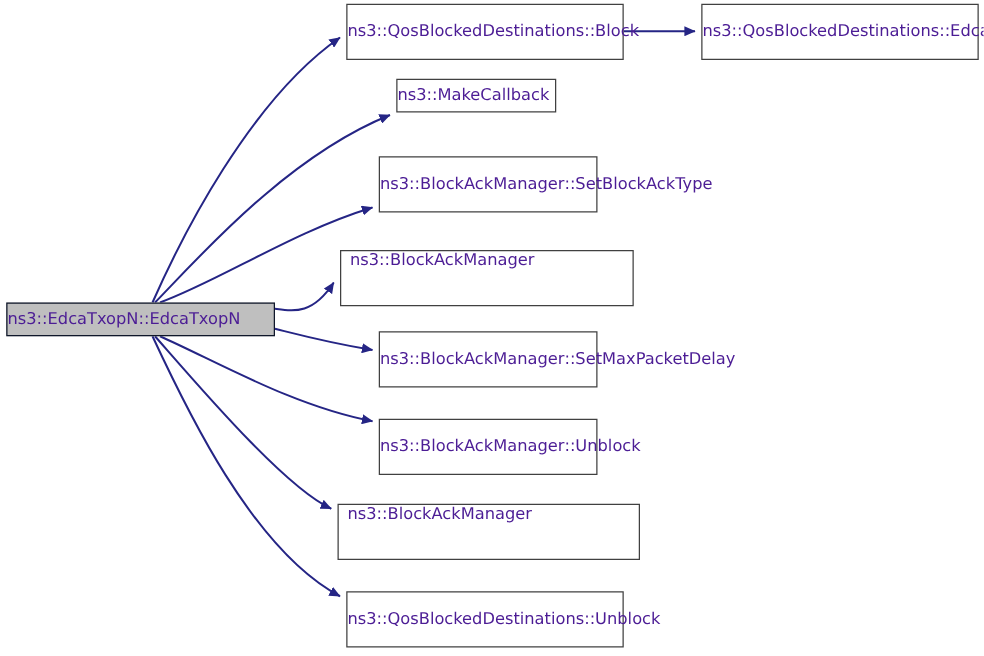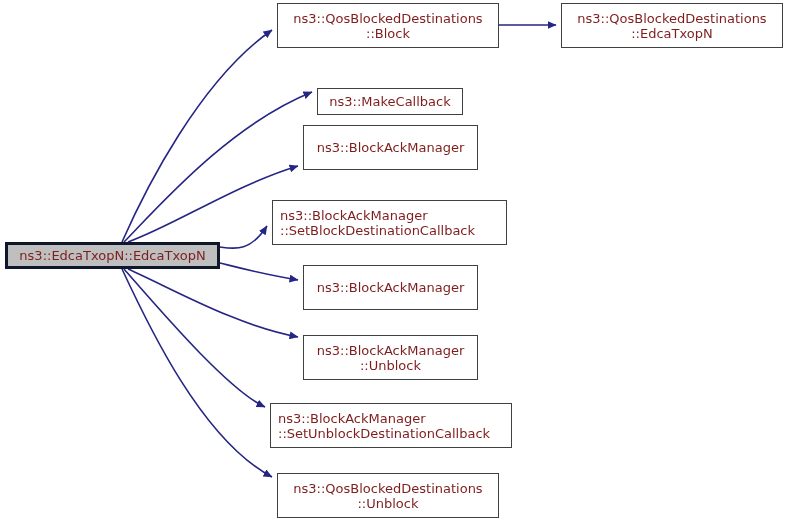--- a/index.html
+++ b/index.html
@@ -23,36 +23,36 @@
     left: 0;
     top: 0;
     width: 787px;
     height: 525px;
     pointer-events: none;
   }
   .node {
     position: absolute;
     box-sizing: border-box;
     display: flex;
-    flex-direction: column;
+    flex-direction: row;
     align-items: center;
-    justify-content: center;
+    justify-content: space-between;
     background: #ffffff;
     border: 1px solid #404040;
-    color: #7f1d1d;
+    color: #4c1d95;
     font-size: 13px;
     line-height: 15px;
     letter-spacing: 0px;
     text-align: center;
     white-space: nowrap;
     z-index: 2;
   }
   .node.current {
     background: #bfbfbf;
-    border: 3px solid #0f172a;
+    border: 1px solid #0f172a;
     font-size: 13px;
   }
   .node.leftalign {
     align-items: flex-start;
     text-align: left;
     padding-left: 7px;
   }
   .node .ln {
     display: block;
   }
@@ -86,40 +86,40 @@
         <span class="ln">ns3::EdcaTxopN::EdcaTxopN</span>
       </div>
       <div class="node" style="left: 277px; top: 3px; width: 222px; height: 45px;">
         <span class="ln">ns3::QosBlockedDestinations</span>
         <span class="ln">::Block</span>
       </div>
       <div class="node" style="left: 561px; top: 3px; width: 222px; height: 45px;">
         <span class="ln">ns3::QosBlockedDestinations</span>
         <span class="ln">::EdcaTxopN</span>
       </div>
-      <div class="node" style="left: 317px; top: 88px; width: 146px; height: 27px;">
+      <div class="node" style="left: 317px; top: 63px; width: 128px; height: 27px;">
         <span class="ln">ns3::MakeCallback</span>
       </div>
       <div class="node" style="left: 303px; top: 125px; width: 175px; height: 45px;">
         <span class="ln">ns3::BlockAckManager</span>
+        <span class="ln">::SetBlockAckType</span>
       </div>
       <div class="node leftalign" style="left: 272px; top: 200px; width: 235px; height: 45px;">
         <span class="ln">ns3::BlockAckManager</span>
-        <span class="ln">::SetBlockDestinationCallback</span>
       </div>
       <div class="node" style="left: 303px; top: 265px; width: 175px; height: 45px;">
         <span class="ln">ns3::BlockAckManager</span>
+        <span class="ln">::SetMaxPacketDelay</span>
       </div>
       <div class="node" style="left: 303px; top: 335px; width: 175px; height: 45px;">
         <span class="ln">ns3::BlockAckManager</span>
         <span class="ln">::Unblock</span>
       </div>
       <div class="node leftalign" style="left: 270px; top: 403px; width: 242px; height: 45px;">
         <span class="ln">ns3::BlockAckManager</span>
-        <span class="ln">::SetUnblockDestinationCallback</span>
       </div>
       <div class="node" style="left: 277px; top: 473px; width: 222px; height: 45px;">
         <span class="ln">ns3::QosBlockedDestinations</span>
         <span class="ln">::Unblock</span>
       </div>
     </div>
 
 </div>
 
 </body></html>

